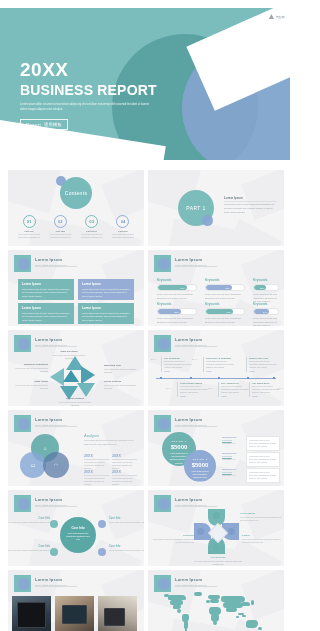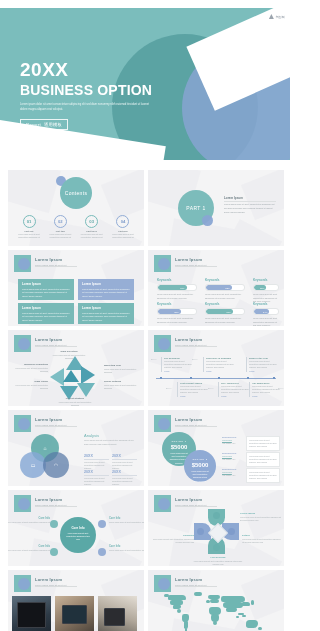--- a/index.html
+++ b/index.html
@@ -169,21 +169,21 @@
     <div class="hero-c1"></div>
     <div class="hero-c2"></div>
     <div class="hero-wedge"></div>
     <div class="hero-wedge2"></div>
     <div class="wm">
       <span class="wm-mark"></span>
       <span class="wm-txt">包图网</span>
     </div>
     <div class="hero-text">
       <div class="hero-year">20XX</div>
-      <div class="hero-title">BUSINESS OPTION</div>
+      <div class="hero-title">BUSINESS REPORT</div>
       <div class="hero-sub">Lorem ipsum dolor sit amet consectetuer adipiscing elit sed diam nonummy nibh euismod tincidunt ut laoreet dolore magna aliquam erat volutpat.</div>
       <div class="hero-btn">
         <span>Report</span><span class="cn">通用模板</span>
       </div>
     </div>
   </div>
 
   <div class="slide" style="left:8px;top:170px;">
     <div class="poly">
         <i class="p1"></i>

